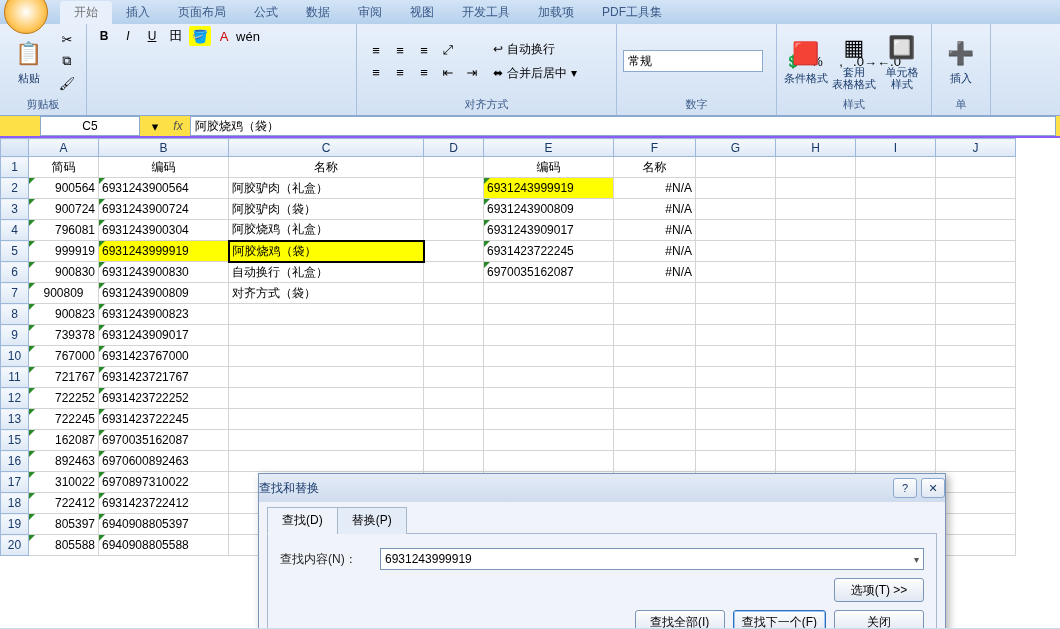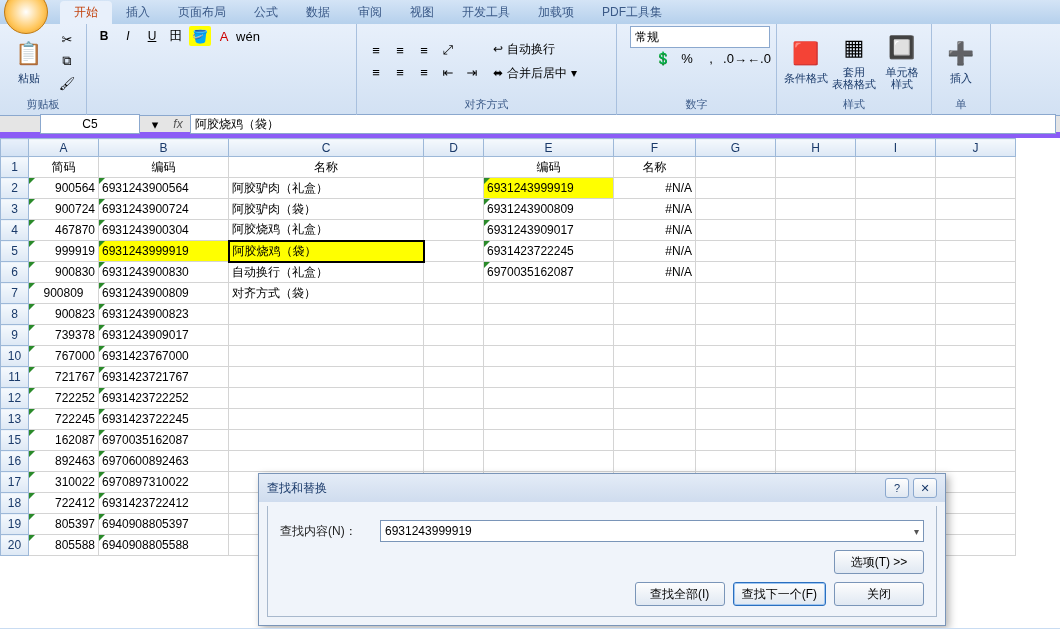--- a/index.html
+++ b/index.html
@@ -1,50 +1,50 @@
 <!DOCTYPE html>
 <html><head>
 <meta charset="utf-8">
 <style>
 *{box-sizing:border-box;margin:0;padding:0;font-family:"Microsoft YaHei",SimSun,Arial,sans-serif;font-size:12px}
 body{background:#c9dcf2;overflow:hidden}
 .tabs-bar{height:24px;background:linear-gradient(#d4e4f6,#b5d0ec);display:flex;align-items:flex-end;padding-left:60px}
 .tab{padding:3px 14px;color:#3b5a88;cursor:pointer}
-.tab.active{background:#e8f0fb;border-radius:4px 4px 0 0;color:#c2410c}
+.tab.active{background:#e8f0fb;border-radius:4px 4px 0 0;color:#737373}
 .ribbon{height:92px;background:linear-gradient(#e8f0fb,#d2e1f3);border-bottom:1px solid #8ba8ce;display:flex}
 .group{border-right:1px solid #a8c0de;padding:2px 6px;display:flex;flex-direction:column;position:relative}
 .group-body{flex:1;display:flex;align-items:center;gap:2px}
 .group-label{text-align:center;color:#3b5a88;font-size:11px;padding:1px 0}
 .big-btn{display:flex;flex-direction:column;align-items:center;justify-content:center;width:46px;height:66px;cursor:pointer;border:1px solid transparent;border-radius:3px}
 .big-btn .ico{width:32px;height:32px;display:flex;align-items:center;justify-content:center;font-size:22px}
 .big-btn .lbl{font-size:11px;color:#1a3a6a;text-align:center;line-height:12px;margin-top:2px}
 .smallcol{display:flex;flex-direction:column;gap:2px;padding:2px}
 .smallbtn{width:22px;height:20px;display:flex;align-items:center;justify-content:center;cursor:pointer;border:1px solid transparent;border-radius:2px;font-size:13px}
 .fontrow{display:flex;gap:2px;align-items:center}
 .fontname{width:140px;height:22px;border:1px solid #8ba8ce;background:#fff;padding:0 4px}
 .fontsize{width:40px;height:22px;border:1px solid #8ba8ce;background:#fff;padding:0 4px}
 .checkwrap{display:flex;align-items:center;gap:4px;height:22px;padding:0 4px}
 .numfmt{width:100px;height:22px;border:1px solid #8ba8ce;background:#fff;padding:0 4px}
-.namebox-row{height:22px;background:#e5e5e5;border-bottom:6px solid #8b5cf6;display:flex;align-items:center}
+.namebox-row{height:22px;background:#fde047;border-bottom:2px solid #8b5cf6;display:flex;align-items:center}
 .namebox{width:100px;height:20px;border:1px solid #8ba8ce;background:#fff;margin:0 4px 0 40px;text-align:center}
 .fx-lbl{width:24px;text-align:center;font-style:italic;color:#555}
 .formula-bar{flex:1;height:20px;border:1px solid #8ba8ce;background:#fff;padding:0 4px;margin-right:4px}
 .grid-area{position:relative;background:#fff;height:490px}
 table{border-collapse:collapse;table-layout:fixed}
 .colhdr th{background:linear-gradient(#f5f9fd,#dde8f5);border:1px solid #9db8d8;color:#1a3a6a;font-weight:normal;height:18px;font-size:12px}
 .colhdr th.corner{background:linear-gradient(#e8f0fb,#d2e1f3)}
 .rowhdr{background:linear-gradient(#f5f9fd,#dde8f5);border:1px solid #9db8d8;color:#1a3a6a;text-align:center;width:28px;height:21px}
 td{border:1px solid #d4d4d4;height:21px;padding:0 3px;white-space:nowrap;overflow:hidden}
 .green-tri{position:relative}
 .green-tri::before{content:"";position:absolute;left:0;top:0;border-top:6px solid #2a8a2a;border-right:6px solid transparent}
 .hl{background:#ffff00}
 .selcell{border:2px solid #000!important}
 .col-r{width:28px}.col-a{width:70px}.col-b{width:130px}.col-c{width:195px}.col-d{width:60px}.col-e{width:130px}.col-f{width:82px}.col-g{width:80px}.col-h{width:80px}.col-i{width:80px}.col-j{width:80px}
 .dialog{position:absolute;left:258px;top:335px;width:688px;background:#f0f4fa;border:1px solid #7a95b8;box-shadow:3px 3px 8px rgba(0,0,0,0.3)}
-.dlg-title{height:28px;background:linear-gradient(#e4ecf7,#cfdcee);display:flex;align-items:center;padding:0 8px;color:#1a3a6a}
+.dlg-title{height:28px;background:linear-gradient(#e4ecf7,#cfdcee);display:flex;align-items:center;padding:0 0;color:#1a3a6a}
 .dlg-title .sp{flex:1}
 .dlg-title .tbtn{width:24px;height:20px;border:1px solid #8ba8ce;border-radius:3px;background:linear-gradient(#fdfdfd,#e0e8f2);margin-left:4px;display:flex;align-items:center;justify-content:center;cursor:pointer;font-size:11px}
 .dlg-body{padding:4px 8px 8px}
 .dlg-tabs{display:flex;border-bottom:1px solid #a8b8cc}
 .dlg-tab{padding:4px 14px;border:1px solid #a8b8cc;border-bottom:none;background:#e4ecf7;cursor:pointer;margin-right:-1px;position:relative;top:1px}
 .dlg-tab.active{background:#f0f4fa;border-bottom:1px solid #f0f4fa}
 .dlg-pane{border:1px solid #a8b8cc;border-top:none;padding:14px 12px 10px;background:#f0f4fa}
 .dlg-row{display:flex;align-items:center;margin-bottom:8px}
 .dlg-row label{width:100px;color:#222}
 .dlg-input{flex:1;height:22px;border:1px solid #7a95b8;background:#fff;padding:0 4px;display:flex;align-items:center;justify-content:space-between}
@@ -134,21 +134,21 @@
             <span>⬌</span>
             <span>合并后居中</span>
             <span>▾</span>
           </div>
       </div>
     </div>
     <div class="group-label">对齐方式</div>
   </div>
 
   <div class="group" style="width:160px">
-    <div class="group-body" style="flex-direction:column;align-items:flex-end;gap:0">
+    <div class="group-body" style="flex-direction:row;align-items:center;gap:19px">
       <input class="numfmt" style="width: 140px;" value="常规">
       <div class="fontrow">
         <div class="smallbtn">💲</div>
         <div class="smallbtn">%</div>
         <div class="smallbtn">,</div>
         <div class="smallbtn">.0→</div>
         <div class="smallbtn">←.0</div>
       </div>
     </div>
     <div class="group-label">数字</div>
@@ -242,21 +242,21 @@
           <td></td>
           <td class="green-tri">6931243900809</td>
           <td style="text-align:right">#N/A</td>
           <td></td>
           <td></td>
           <td></td>
           <td></td>
         </tr>
         <tr>
           <td class="rowhdr">4</td>
-          <td class="green-tri" style="text-align:right">467870</td>
+          <td class="green-tri" style="text-align:right">796081</td>
           <td class="green-tri">6931243900304</td>
           <td class="">阿胶烧鸡（礼盒）</td>
           <td></td>
           <td class="green-tri">6931243909017</td>
           <td style="text-align:right">#N/A</td>
           <td></td>
           <td></td>
           <td></td>
           <td></td>
         </tr>
@@ -459,20 +459,24 @@
     </table>
 
 <div class="dialog">
   <div class="dlg-title">
     <span>查找和替换</span>
     <span class="sp"></span>
     <div class="tbtn">?</div>
     <div class="tbtn">✕</div>
   </div>
   <div class="dlg-body">
+    <div class="dlg-tabs">
+      <div class="dlg-tab active">查找(D)</div>
+      <div class="dlg-tab">替换(P)</div>
+    </div>
     <div class="dlg-pane">
       <div class="dlg-row">
         <label>查找内容(N)：</label>
         <div class="dlg-input">
               <span>6931243999919</span>
               <span class="dd">▾</span>
             </div>
       </div>
       <div class="dlg-btns">
             <button class="dlg-btn">选项(T) &gt;&gt;</button>

